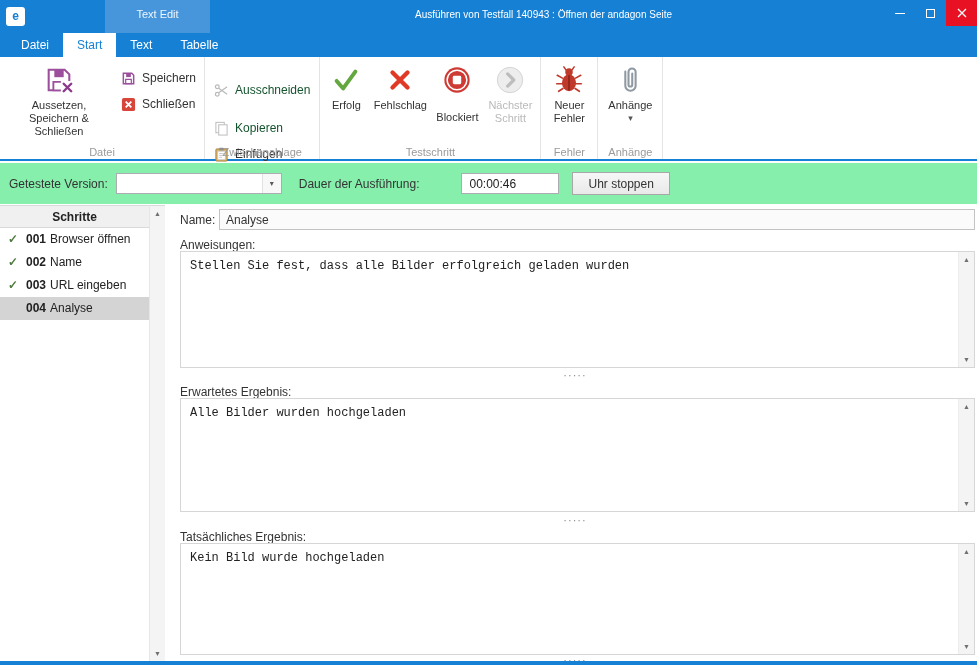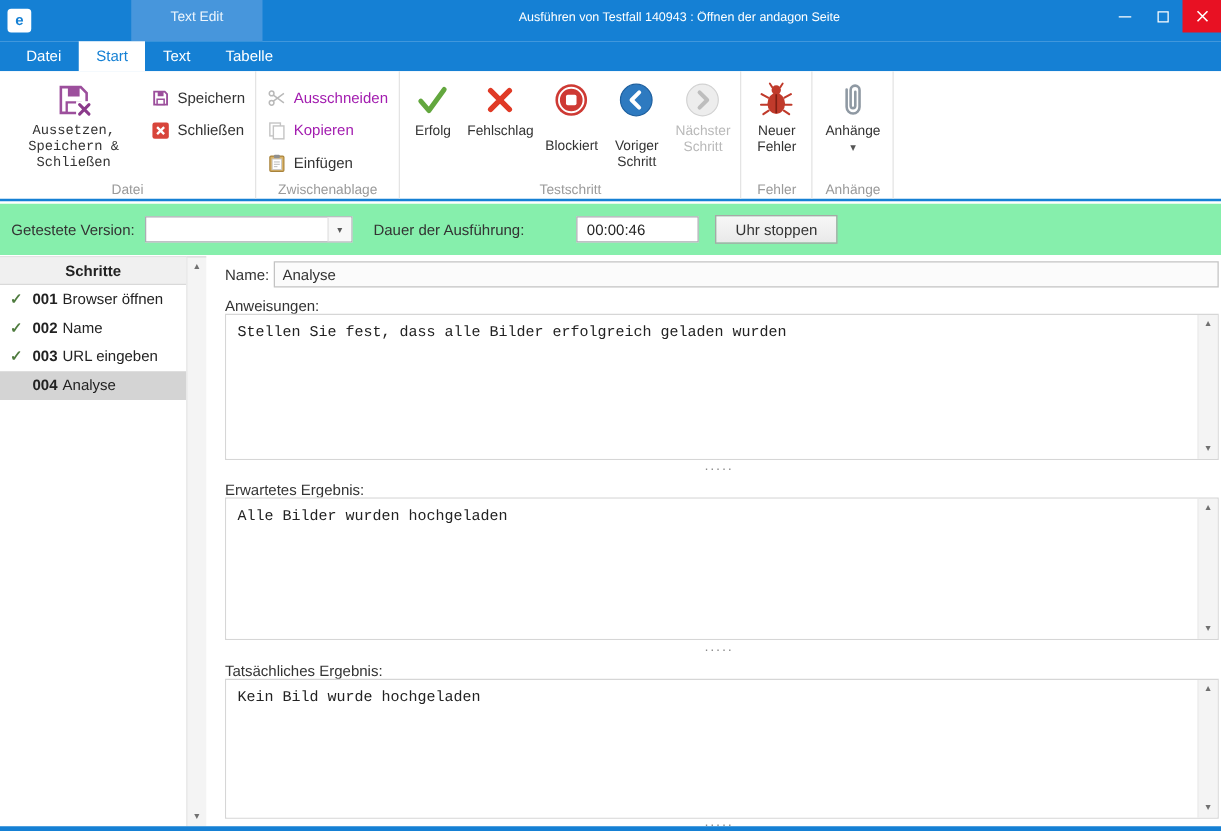--- a/index.html
+++ b/index.html
@@ -37,24 +37,24 @@
                  font-size:11px; }
   .group-inner{ display:flex; height:100%; }
   .bigbtn{ display:flex; flex-direction:column; align-items:center; padding:5px 3px 0;
            text-align:center; font-size:11px; line-height:13px; color:#333; cursor:default; }
   .bigbtn .icon32{ height:32px; display:flex; align-items:center; margin-bottom:3px; }
   .bigbtn.disabled{ color:#b9b9b9; }
   .dd-arrow{ color:#555; font-size:9px; line-height:9px; margin-top:2px; }
   .stack{ display:flex; flex-direction:column; padding-top:6px; }
   .smallbtn{ display:flex; align-items:center; gap:6px; height:26px; padding:0 6px; font-size:12px;
              color:#333; cursor:default; white-space:nowrap; }
-  .smallbtn.disabled{ color:#a21caf; }
+  .smallbtn.disabled{ color:#14532d;margin-top:12px; }
   .icon15{ width:15px; height:15px; display:inline-flex; }
 
-  .w112{ width:112px;font-family:Liberation Mono, monospace; } .w86{ width:86px; }
+  .w112{ width:112px; } .w86{ width:86px; }
   .w46{ width:46px; } .w62{ width:62px; } .w52{ width:52px;gap:12px; } .w54{ width:54px; }
   .w50{ width:50px; } .w58{ width:58px; }
 
   
   .toolbar{ position:absolute; top:163px; left:0; right:0; height:41px; display:flex;
             align-items:center; padding-left:9px; background:#86efac; }
   .tb-label{ color:#333; font-size:12px; white-space:nowrap; }
   .combo{ width:166px; height:21px; border:1px solid #abadb3; display:flex; margin-left:8px; background:#fff; }
   .combo-value{ flex:1; padding:2px 5px; }
   .combo-arrow{ width:19px; border-left:1px solid #e2e2e2; display:flex; align-items:center;
@@ -232,29 +232,20 @@
         <div class="bigbtn w52">
           <span class="icon32">
             <svg width="30" height="30" viewBox="0 0 32 32">
                 <circle cx="16" cy="16" r="13.5" fill="#ce3a34"></circle>
                 <circle cx="16" cy="16" r="10.5" fill="none" stroke="#fff" stroke-width="1.6"></circle>
                 <rect x="11.5" y="11.5" width="9" height="9" rx="1.5" fill="#fff"></rect>
               </svg>
           </span>
           <span>Blockiert</span>
         </div>
-        <div class="bigbtn w52">
-          <span class="icon32">
-            <svg width="30" height="30" viewBox="0 0 32 32">
-                <circle cx="16" cy="16" r="13.5" fill="#2e7ac0" stroke="#1e5f9e" stroke-width="1"></circle>
-                <path d="M18.5 9.5L12 16l6.5 6.5" fill="none" stroke="#fff" stroke-width="3.4" stroke-linecap="round" stroke-linejoin="round"></path>
-              </svg>
-          </span>
-          <span>Voriger Schritt</span>
-        </div>
         <div class="bigbtn w54 disabled">
           <span class="icon32">
             <svg width="30" height="30" viewBox="0 0 32 32">
                 <circle cx="16" cy="16" r="13.5" fill="#ededed" stroke="#d2d2d2" stroke-width="1"></circle>
                 <path d="M13.5 9.5L20 16l-6.5 6.5" fill="none" stroke="#bdbdbd" stroke-width="3.4" stroke-linecap="round" stroke-linejoin="round"></path>
               </svg>
           </span>
           <span>Nächster Schritt</span>
         </div>
       </div>

